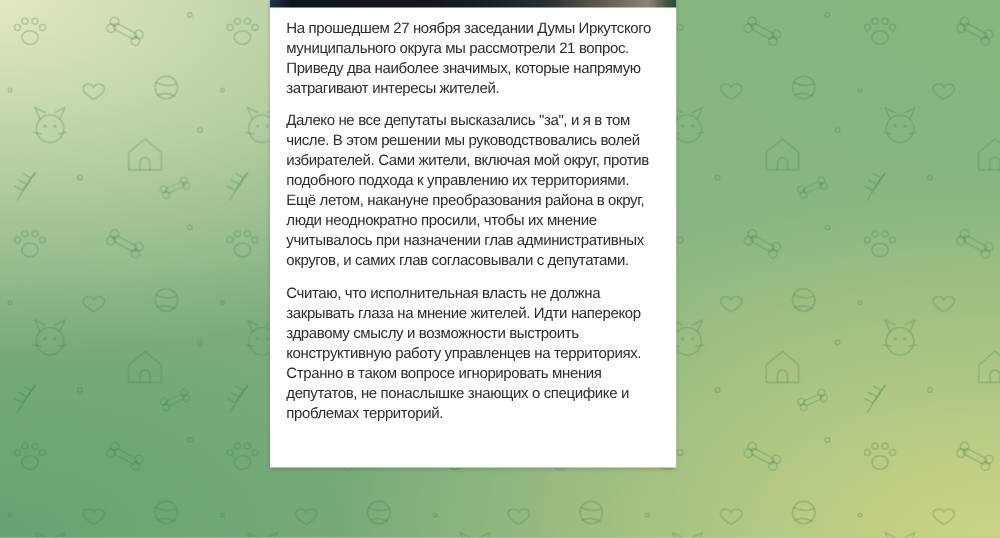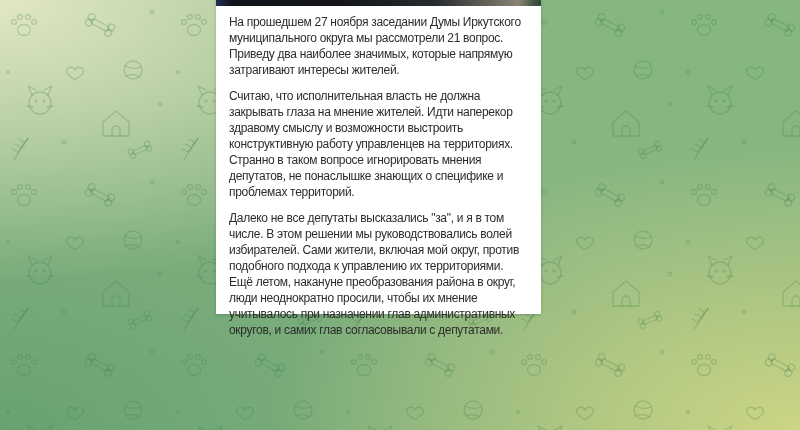--- a/index.html
+++ b/index.html
@@ -19,21 +19,21 @@
       radial-gradient(135% 135% at 0% 100%, var(--bg-bottom-left, #68a272) 0%, transparent 62%),
       radial-gradient(135% 135% at 100% 0%, var(--bg-top-right, #85b77e) 0%, transparent 62%),
       #8ab583;
   }
   .doodle-svg { position: absolute; inset: 0; display: block; }
 
   
   .bubble {
     position: absolute;
     left: 216px; top: 0;
-    width: 325px; height: 314px;
+    width: 325px; height: 374px;
     background: var(--bubble-bg, #ffffff);
     box-shadow: 0 1px 3px rgba(30, 60, 30, 0.25);
   }
 
   
   .photo-strip {
     height: 6px; width: 100%;
     background: linear-gradient(90deg,
       #223152 0%, #10131a 5%, #14161a 38%, #1b1e22 52%,
       #2a2d30 68%, #6e6a5e 86%, #8a8577 93%, #41523f 98%, #2e4a3a 100%);
@@ -119,29 +119,29 @@
   </svg>
 </div>
 
 <div class="bubble">
   <div class="photo-strip"></div>
   <div class="msg-text">
       <p class="para">На прошедшем 27 ноября заседании Думы Иркутского
 муниципального округа мы рассмотрели 21 вопрос.
 Приведу два наиболее значимых, которые напрямую
 затрагивают интересы жителей.</p>
-      <p class="para">Считаю, что исполнительная власть не должна
-закрывать глаза на мнение жителей. Идти наперекор
-здравому смыслу и возможности выстроить
-конструктивную работу управленцев на территориях.
-Странно в таком вопросе игнорировать мнения
-депутатов, не понаслышке знающих о специфике и
-проблемах территорий.</p>
       <p class="para">Далеко не все депутаты высказались "за", и я в том
 числе. В этом решении мы руководствовались волей
 избирателей. Сами жители, включая мой округ, против
 подобного подхода к управлению их территориями.
 Ещё летом, накануне преобразования района в округ,
 люди неоднократно просили, чтобы их мнение
 учитывалось при назначении глав административных
 округов, и самих глав согласовывали с депутатами.</p>
+      <p class="para">Считаю, что исполнительная власть не должна
+закрывать глаза на мнение жителей. Идти наперекор
+здравому смыслу и возможности выстроить
+конструктивную работу управленцев на территориях.
+Странно в таком вопросе игнорировать мнения
+депутатов, не понаслышке знающих о специфике и
+проблемах территорий.</p>
     </div>
 </div>
 
 </body></html>

